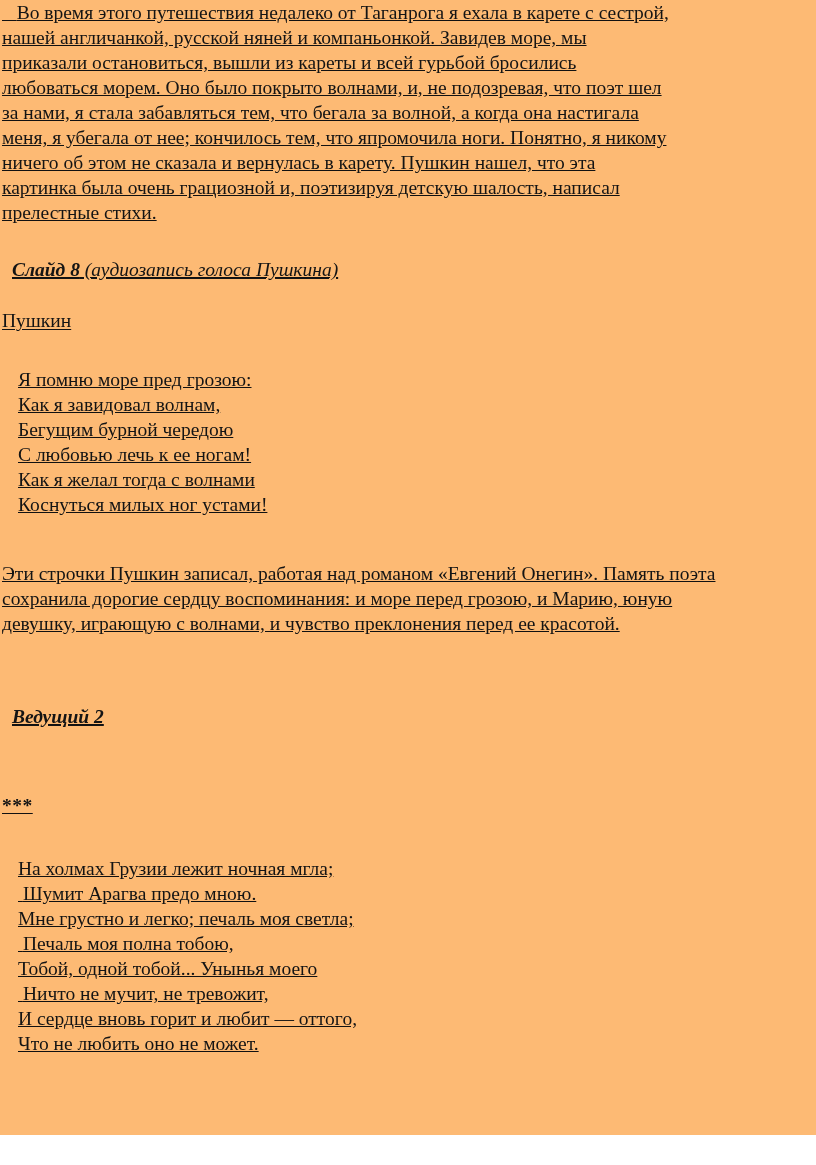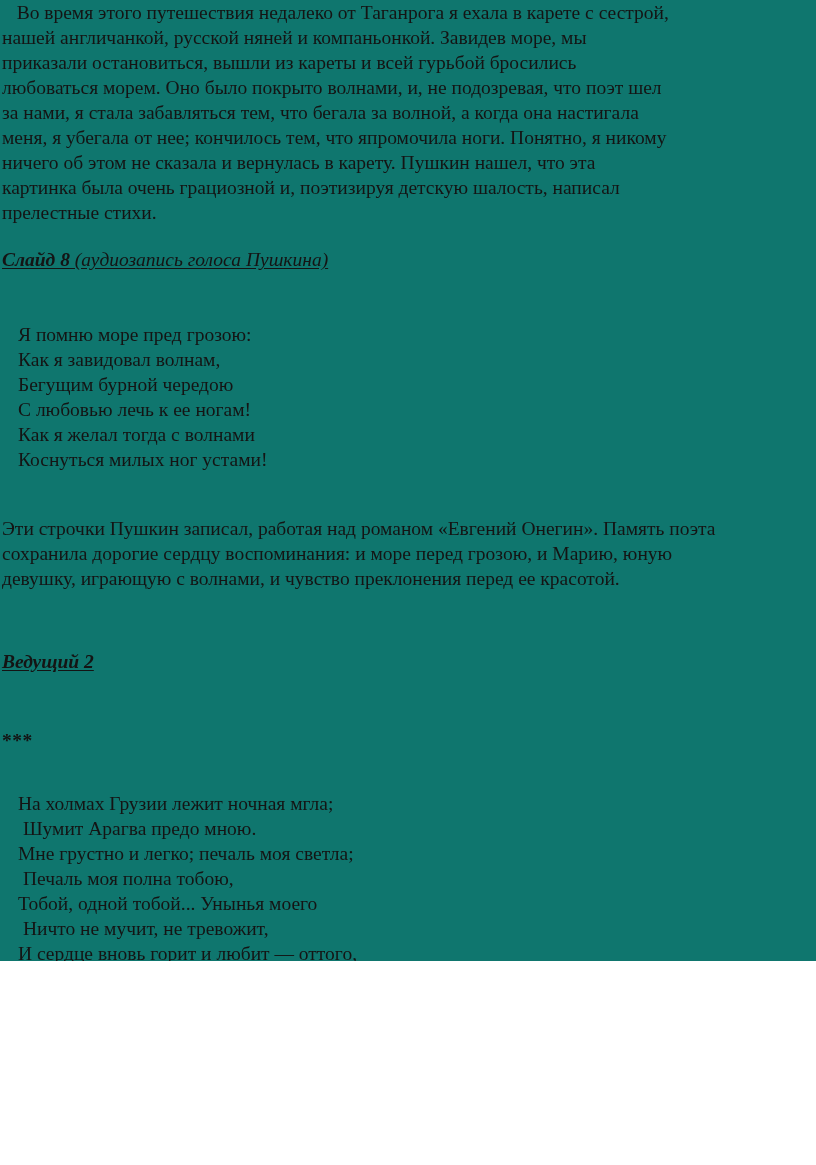--- a/index.html
+++ b/index.html
@@ -10,42 +10,43 @@
   }
   body {
     font-family: "Liberation Serif", "DejaVu Serif", serif;
     color: #111111;
     -webkit-font-smoothing: antialiased;
   }
 
   .page {
     position: relative;
     width: 816px;
-    height: 961px;
-    background: #0f766e;
+    height: 1135px;
+    background: #fdba74;
     overflow: hidden;
     box-sizing: border-box;
     padding: 0 22px 0 2px;
+    text-decoration: underline;
   }
 
   .doc-body {
     font-size: 19.5px;
     line-height: 25px;
     color: #141414;
   }
 
   
   .para {
     margin: 0;
     text-align: left;
     white-space: pre-wrap;
   }
 
   .heading {
-    margin: 0;
+    margin: 10px;
     font-weight: bold;
     font-style: italic;
     text-decoration: underline;
     text-underline-offset: 2px;
     white-space: pre-wrap;
   }
   .heading .soft {
     font-weight: normal;
   }
   .heading.indent {
@@ -95,20 +96,21 @@
 ничего об этом не сказала и вернулась в карету. Пушкин нашел, что эта
 картинка была очень грациозной и, поэтизируя детскую шалость, написал
 прелестные стихи.</p>
 
     <div class="sp-22"></div>
 
     <p class="heading"><span>Слайд 8</span><span class="soft"> (аудиозапись голоса Пушкина)</span></p>
 
     <div class="sp-16"></div>
 
+    <p class="speaker-wrap"><span class="speaker">Пушкин</span></p>
 
     <div class="sp-18"></div>
 
     <p class="verse">Я помню море пред грозою:
 Как я завидовал волнам,
 Бегущим бурной чередою
 С любовью лечь к ее ногам!
 Как я желал тогда с волнами
 Коснуться милых ног устами!</p>
 

